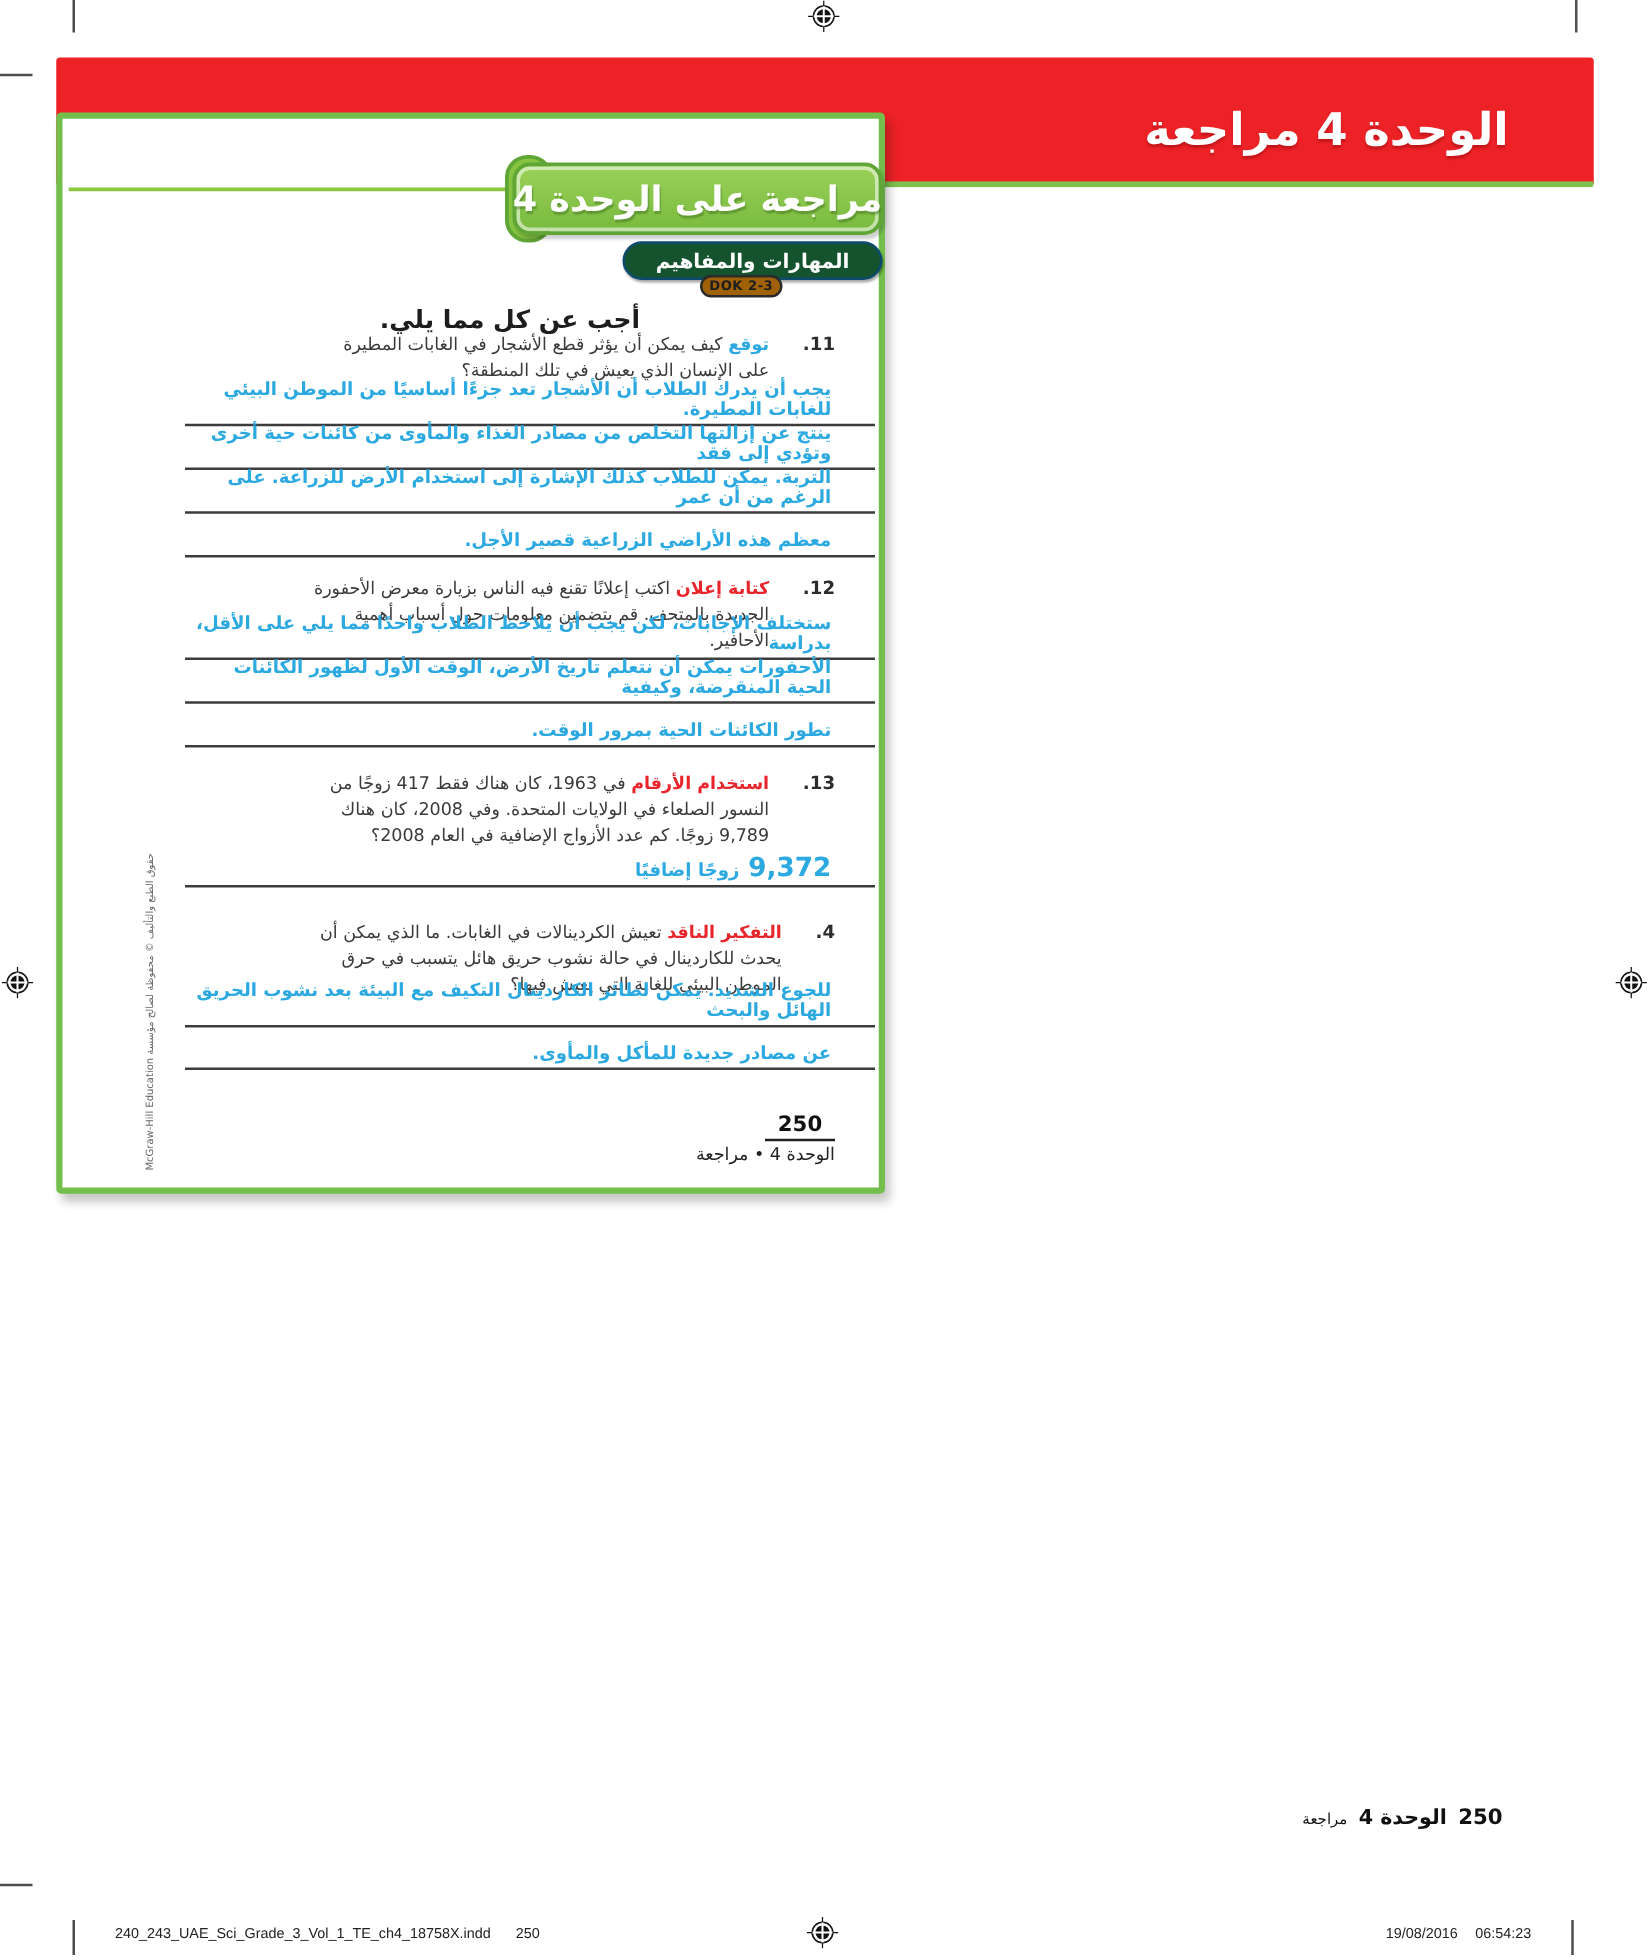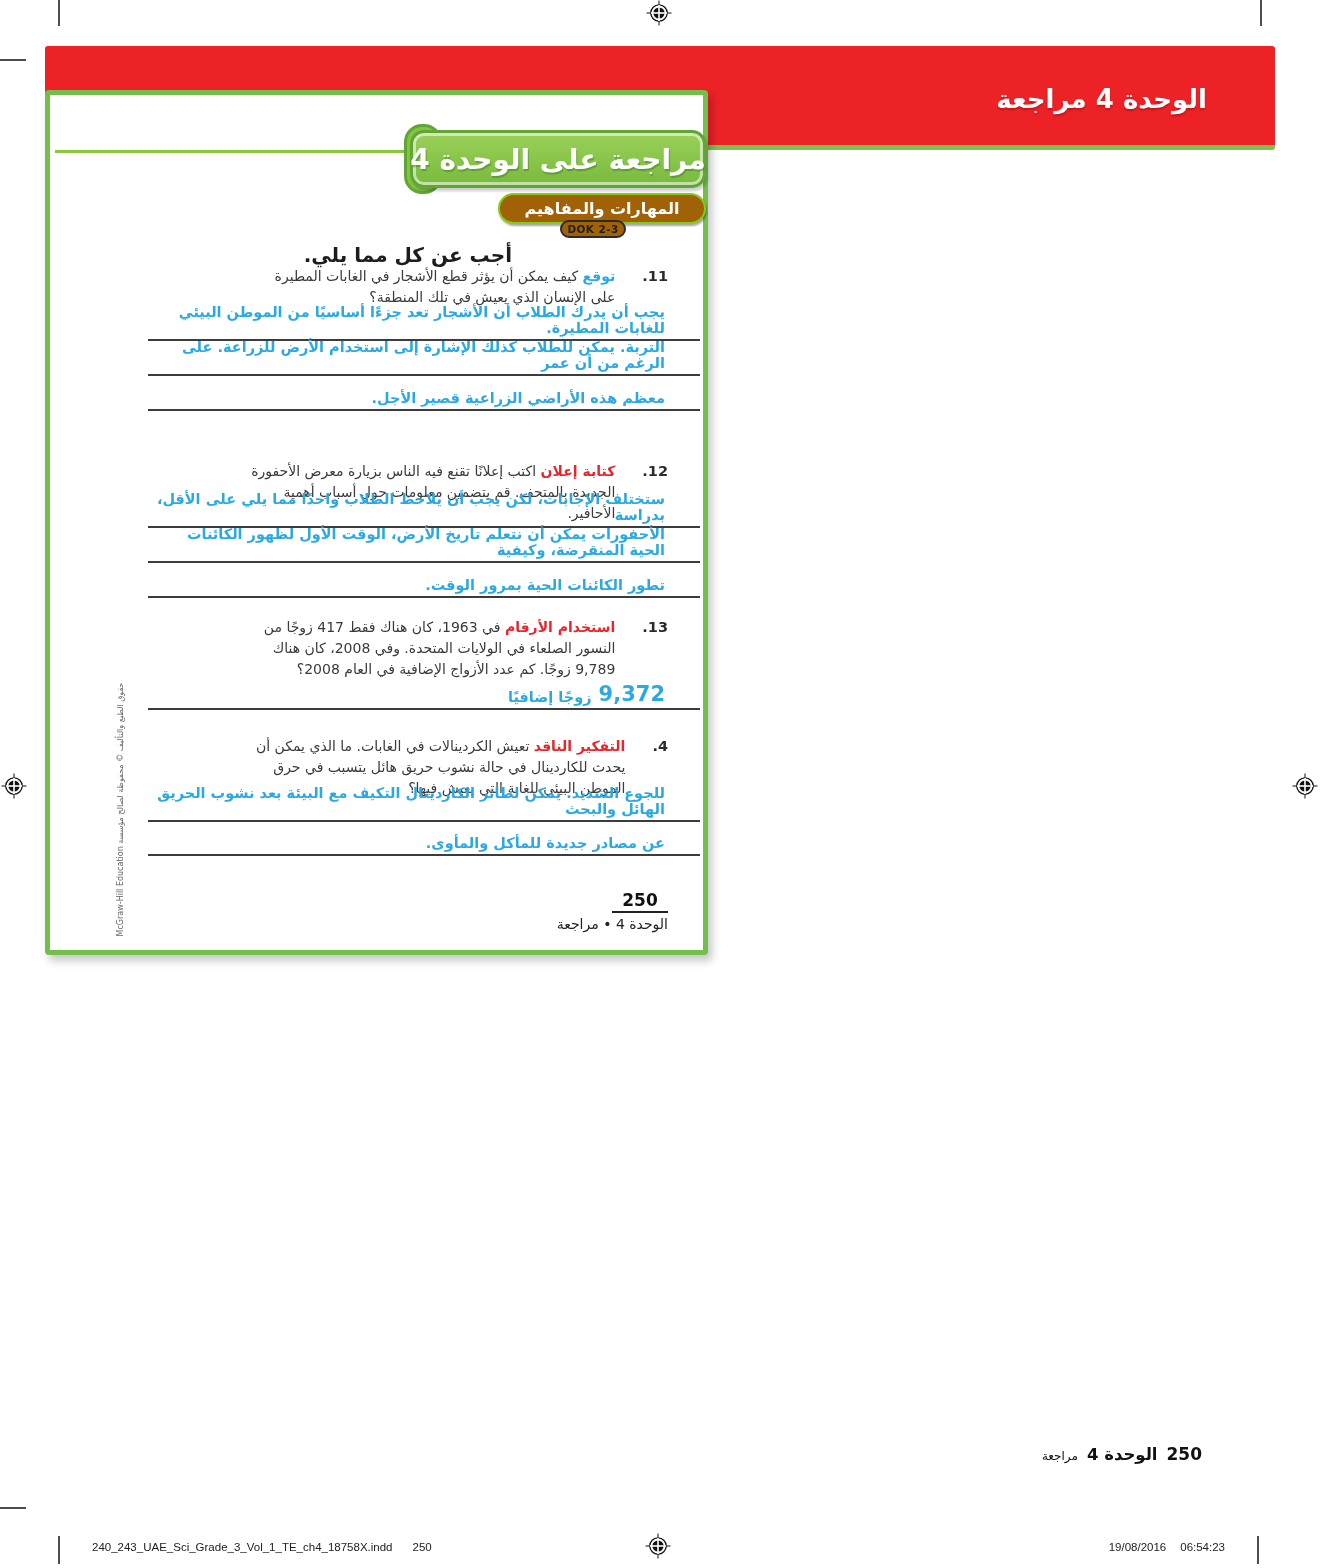--- a/index.html
+++ b/index.html
@@ -6,42 +6,42 @@
   .page{position:relative;width:1320px;height:1568px;background:#ffffff;overflow:hidden;
         font-family:"DejaVu Sans",sans-serif;}
 
   
   .cropmark{position:absolute;background:#4d4d4d;}
   .regmark{position:absolute;width:26px;height:26px;}
 
   
   .banner{position:absolute;left:45px;top:46px;width:1230px;height:99px;background:#EC2227;
           border-bottom:5px solid #7DC24D;border-radius:3px;z-index:1;box-sizing:content-box;}
-  .banner-title{position:absolute;right:68px;top:38px;color:#fff;font-size:26px;font-weight:bold;
+  .banner-title{position:absolute;right:68px;top:38px;color:#fff;font-size:36px;font-weight:bold;
           direction:rtl;white-space:nowrap;text-shadow:0 2px 2px rgba(120,0,0,.35);}
 
   
   .panel{position:absolute;left:45px;top:90px;width:663px;height:865px;background:#fff;
          border:5px solid #74BF4C;border-radius:4px;box-sizing:border-box;z-index:2;
          box-shadow:4px 6px 8px rgba(0,0,0,.22);}
 
   
   .tab-line{position:absolute;left:55px;top:150px;width:358px;height:3px;background:#8CC63F;z-index:3;}
   .tab-cap{position:absolute;left:404px;top:124px;width:38px;height:70px;background:#85C340;
            border:3px solid #5FA637;border-radius:18px;box-sizing:border-box;z-index:3;}
   .tab{position:absolute;left:410px;top:130px;width:296px;height:58px;box-sizing:border-box;
        background:linear-gradient(#9BD158,#78BA3E);border:3px solid #5FA637;border-radius:14px;
        box-shadow:inset 0 0 0 3px rgba(255,255,255,.55),2px 3px 3px rgba(0,0,0,.2);
        display:flex;align-items:center;justify-content:center;z-index:4;}
   .tab-title{color:#fff;font-size:28px;font-weight:bold;direction:rtl;white-space:nowrap;
        text-shadow:1px 2px 1px rgba(60,110,30,.45);}
 
   
   .pill{position:absolute;left:498px;top:193px;width:208px;height:31px;box-sizing:border-box;
-        background:#a16207;border:2px solid #84cc16;border-radius:16px;z-index:4;
+        background:#14532d;border:2px solid #0c4a6e;border-radius:16px;z-index:4;
         display:flex;align-items:center;justify-content:center;box-shadow:1px 2px 2px rgba(0,0,0,.35);}
   .pill-label{color:#fff;font-size:16px;font-weight:bold;direction:rtl;white-space:nowrap;}
   .dok{position:absolute;left:560px;top:220px;width:66px;height:18px;box-sizing:border-box;
        background:#a16207;border:2px solid #2b2b2b;border-radius:9px;z-index:4;
        display:flex;align-items:center;justify-content:center;
        font-size:10.5px;font-weight:bold;color:#1e1e1e;letter-spacing:.4px;}
 
   .intro{position:absolute;right:808px;top:243px;font-size:20px;font-weight:bold;color:#1d1d1d;
          direction:rtl;white-space:nowrap;z-index:3;}
 
@@ -164,20 +164,23 @@
 
   <div class="question" style="top:266px;">
     <span class="qnum">11.</span>
     <p class="qbody"><b class="kw kw-blue">توقع</b> <span>كيف يمكن أن يؤثر قطع الأشجار في الغابات المطيرة على الإنسان الذي يعيش في تلك المنطقة؟</span></p>
   </div>
   <div class="answers" style="top:306px;">
     <div class="ansline">
         <span>يجب أن يدرك الطلاب أن الأشجار تعد جزءًا أساسيًا من الموطن البيئي للغابات المطيرة.</span>
       </div>
     <div class="ansline">
+        <span>ينتج عن إزالتها التخلص من مصادر الغذاء والمأوى من كائنات حية أخرى وتؤدي إلى فقد</span>
+      </div>
+    <div class="ansline">
         <span>التربة. يمكن للطلاب كذلك الإشارة إلى استخدام الأرض للزراعة. على الرغم من أن عمر</span>
       </div>
     <div class="ansline">
         <span>معظم هذه الأراضي الزراعية قصير الأجل.</span>
       </div>
   </div>
 
   <div class="question" style="top:461px;">
     <span class="qnum">12.</span>
     <p class="qbody"><b class="kw kw-red">كتابة إعلان</b> <span>اكتب إعلانًا تقنع فيه الناس بزيارة معرض الأحفورة الجديدة بالمتحف. قم بتضمين معلومات حول أسباب أهمية الأحافير.</span></p>

